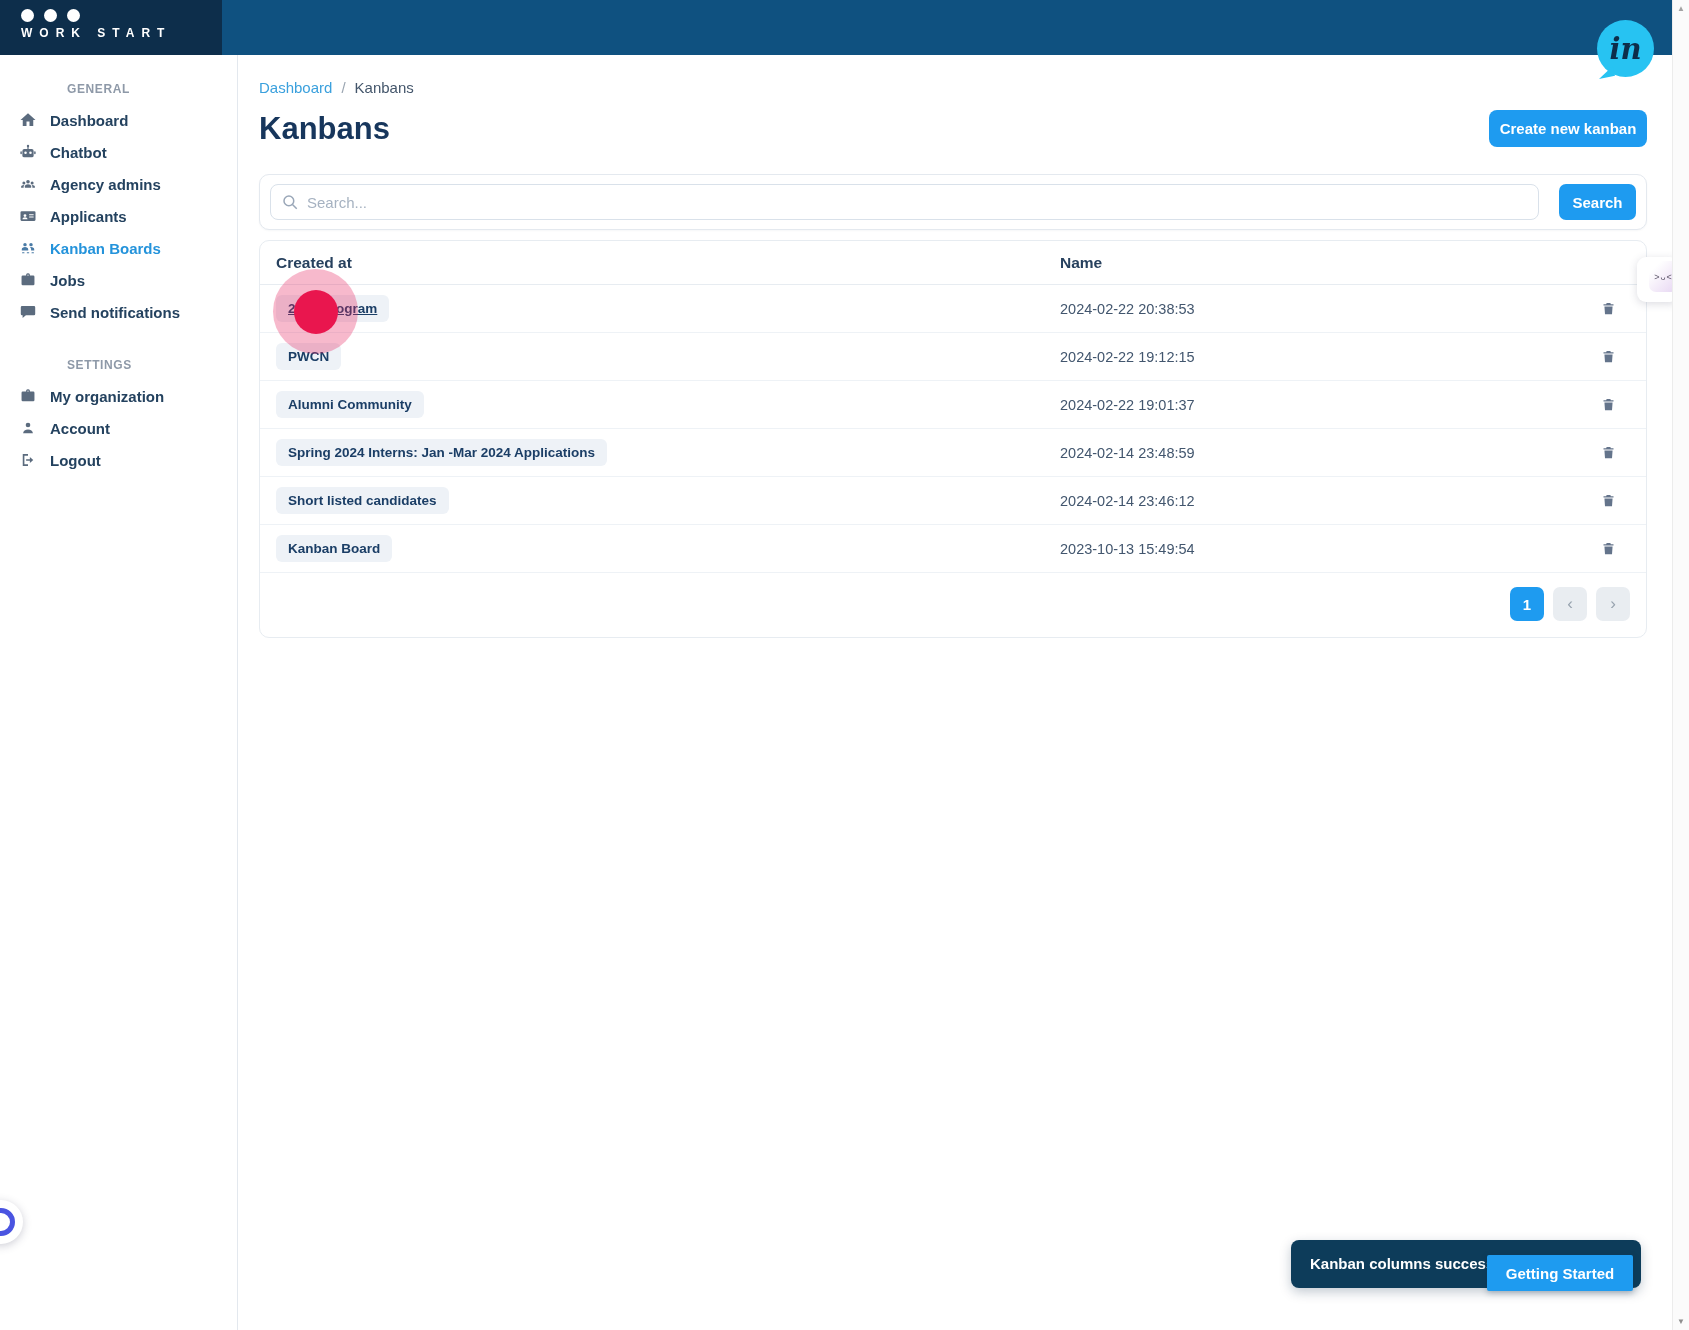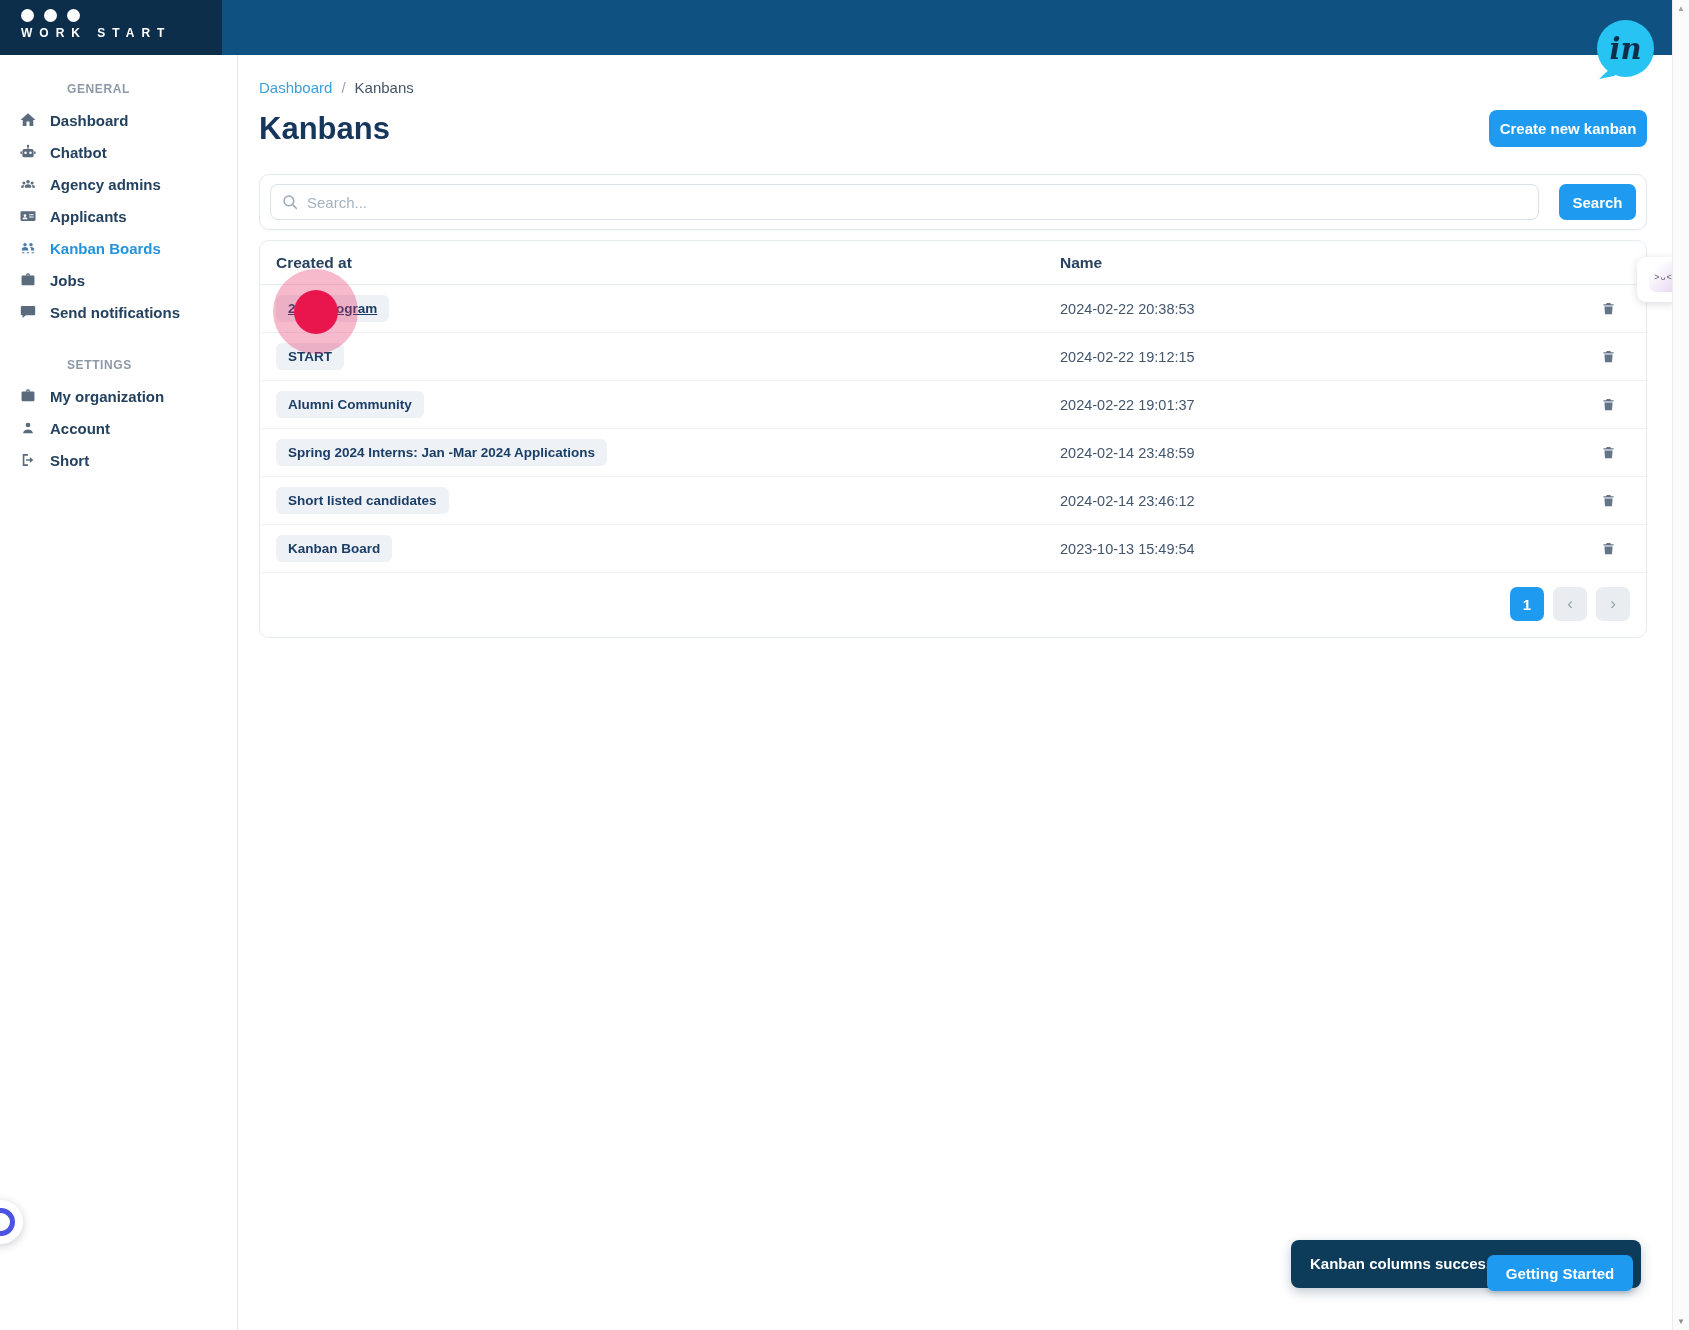--- a/index.html
+++ b/index.html
@@ -68,21 +68,21 @@
   .page-btn.nav { background:#e9edf1; color:#98a3af; font-size:17px; }
   
   .click-indicator { position:absolute; left:273px; top:269px; width:85px; height:85px; border-radius:50%;
     background:rgba(231,37,96,.32); z-index:20; pointer-events:none;
     display:flex; align-items:center; justify-content:center; }
   .click-indicator i { width:44px; height:44px; border-radius:50%; background:#e9164e; }
   
   .toast { position:absolute; left:1291px; top:1240px; width:350px; height:48px; background:#0d3c5a;
     border-radius:8px; color:#fff; font-weight:700; font-size:15px; line-height:48px; padding-left:19px;
     white-space:nowrap; overflow:hidden; box-shadow:0 4px 12px rgba(10,40,70,.25); z-index:10; }
-  .getting-started { position:absolute; left:1487px; top:1255px; width:146px; height:36px; border-radius:7px;
+  .getting-started { position:absolute; left:1487px; top:1255px; width:146px; height:36px; border-radius:2px;
     z-index:11; box-shadow:0 2px 6px rgba(10,40,70,.3); }
   
   .emoticon-widget { position:absolute; left:1637px; top:257px; width:42px; height:45px; background:#fff;
     border-radius:9px; box-shadow:0 2px 8px rgba(60,60,90,.18); z-index:15; }
   .emoticon-face { position:absolute; right:1px; top:4px; width:29px; height:31px; border-radius:7px;
     background:linear-gradient(135deg,#ffffff 20%, #e6d5f2 100%);
     display:flex; align-items:center; justify-content:center; font-size:9px; color:#5c5668; letter-spacing:1px; }
   .left-circle-widget { position:absolute; left:-21px; top:1200px; width:44px; height:44px; border-radius:50%;
     background:#fff; box-shadow:0 2px 8px rgba(60,60,90,.25); display:flex; align-items:center; justify-content:center; z-index:15; }
   .left-circle-widget i { width:28px; height:28px; border-radius:50%; border:5px solid #4a54e1; }
@@ -184,21 +184,21 @@
     <svg viewBox="0 0 24 24">
         <circle cx="12" cy="8" r="3.1"></circle>
         <path d="M5.5 19c0-3.2 3-5.1 6.5-5.1s6.5 1.9 6.5 5.1z"></path>
       </svg>
     <span>Account</span>
   </div>
   <div class="nav-item">
     <svg viewBox="0 0 24 24">
         <path d="M5 4h7v2.2H7.2v11.6H12V20H5zM14.5 8l4.5 4-4.5 4v-2.9H9.5v-2.2h5z"></path>
       </svg>
-    <span>Short</span>
+    <span>Logout</span>
   </div>
 </div>
 
 <div class="main">
   <div class="breadcrumb">
     <span class="bc-link">Dashboard</span>
     <span class="bc-sep">/</span>
     <span class="bc-current">Kanbans</span>
   </div>
 
@@ -228,21 +228,21 @@
     <div class="trow">
       <div><span class="chip link"><span>2024 Program</span></span></div>
       <div class="cell-date">2024-02-22 20:38:53</div>
       <button class="trash-btn">
           <svg viewBox="0 0 24 24">
             <path d="M9 3h6l.7 2H20v2.2H4V5h4.3zM5.5 8.8h13L17.6 21H6.4z"></path>
           </svg>
         </button>
     </div>
     <div class="trow">
-      <div><span class="chip"><span>START</span></span></div>
+      <div><span class="chip"><span>PWCN</span></span></div>
       <div class="cell-date">2024-02-22 19:12:15</div>
       <button class="trash-btn">
           <svg viewBox="0 0 24 24">
             <path d="M9 3h6l.7 2H20v2.2H4V5h4.3zM5.5 8.8h13L17.6 21H6.4z"></path>
           </svg>
         </button>
     </div>
     <div class="trow">
       <div><span class="chip"><span>Alumni Community</span></span></div>
       <div class="cell-date">2024-02-22 19:01:37</div>

